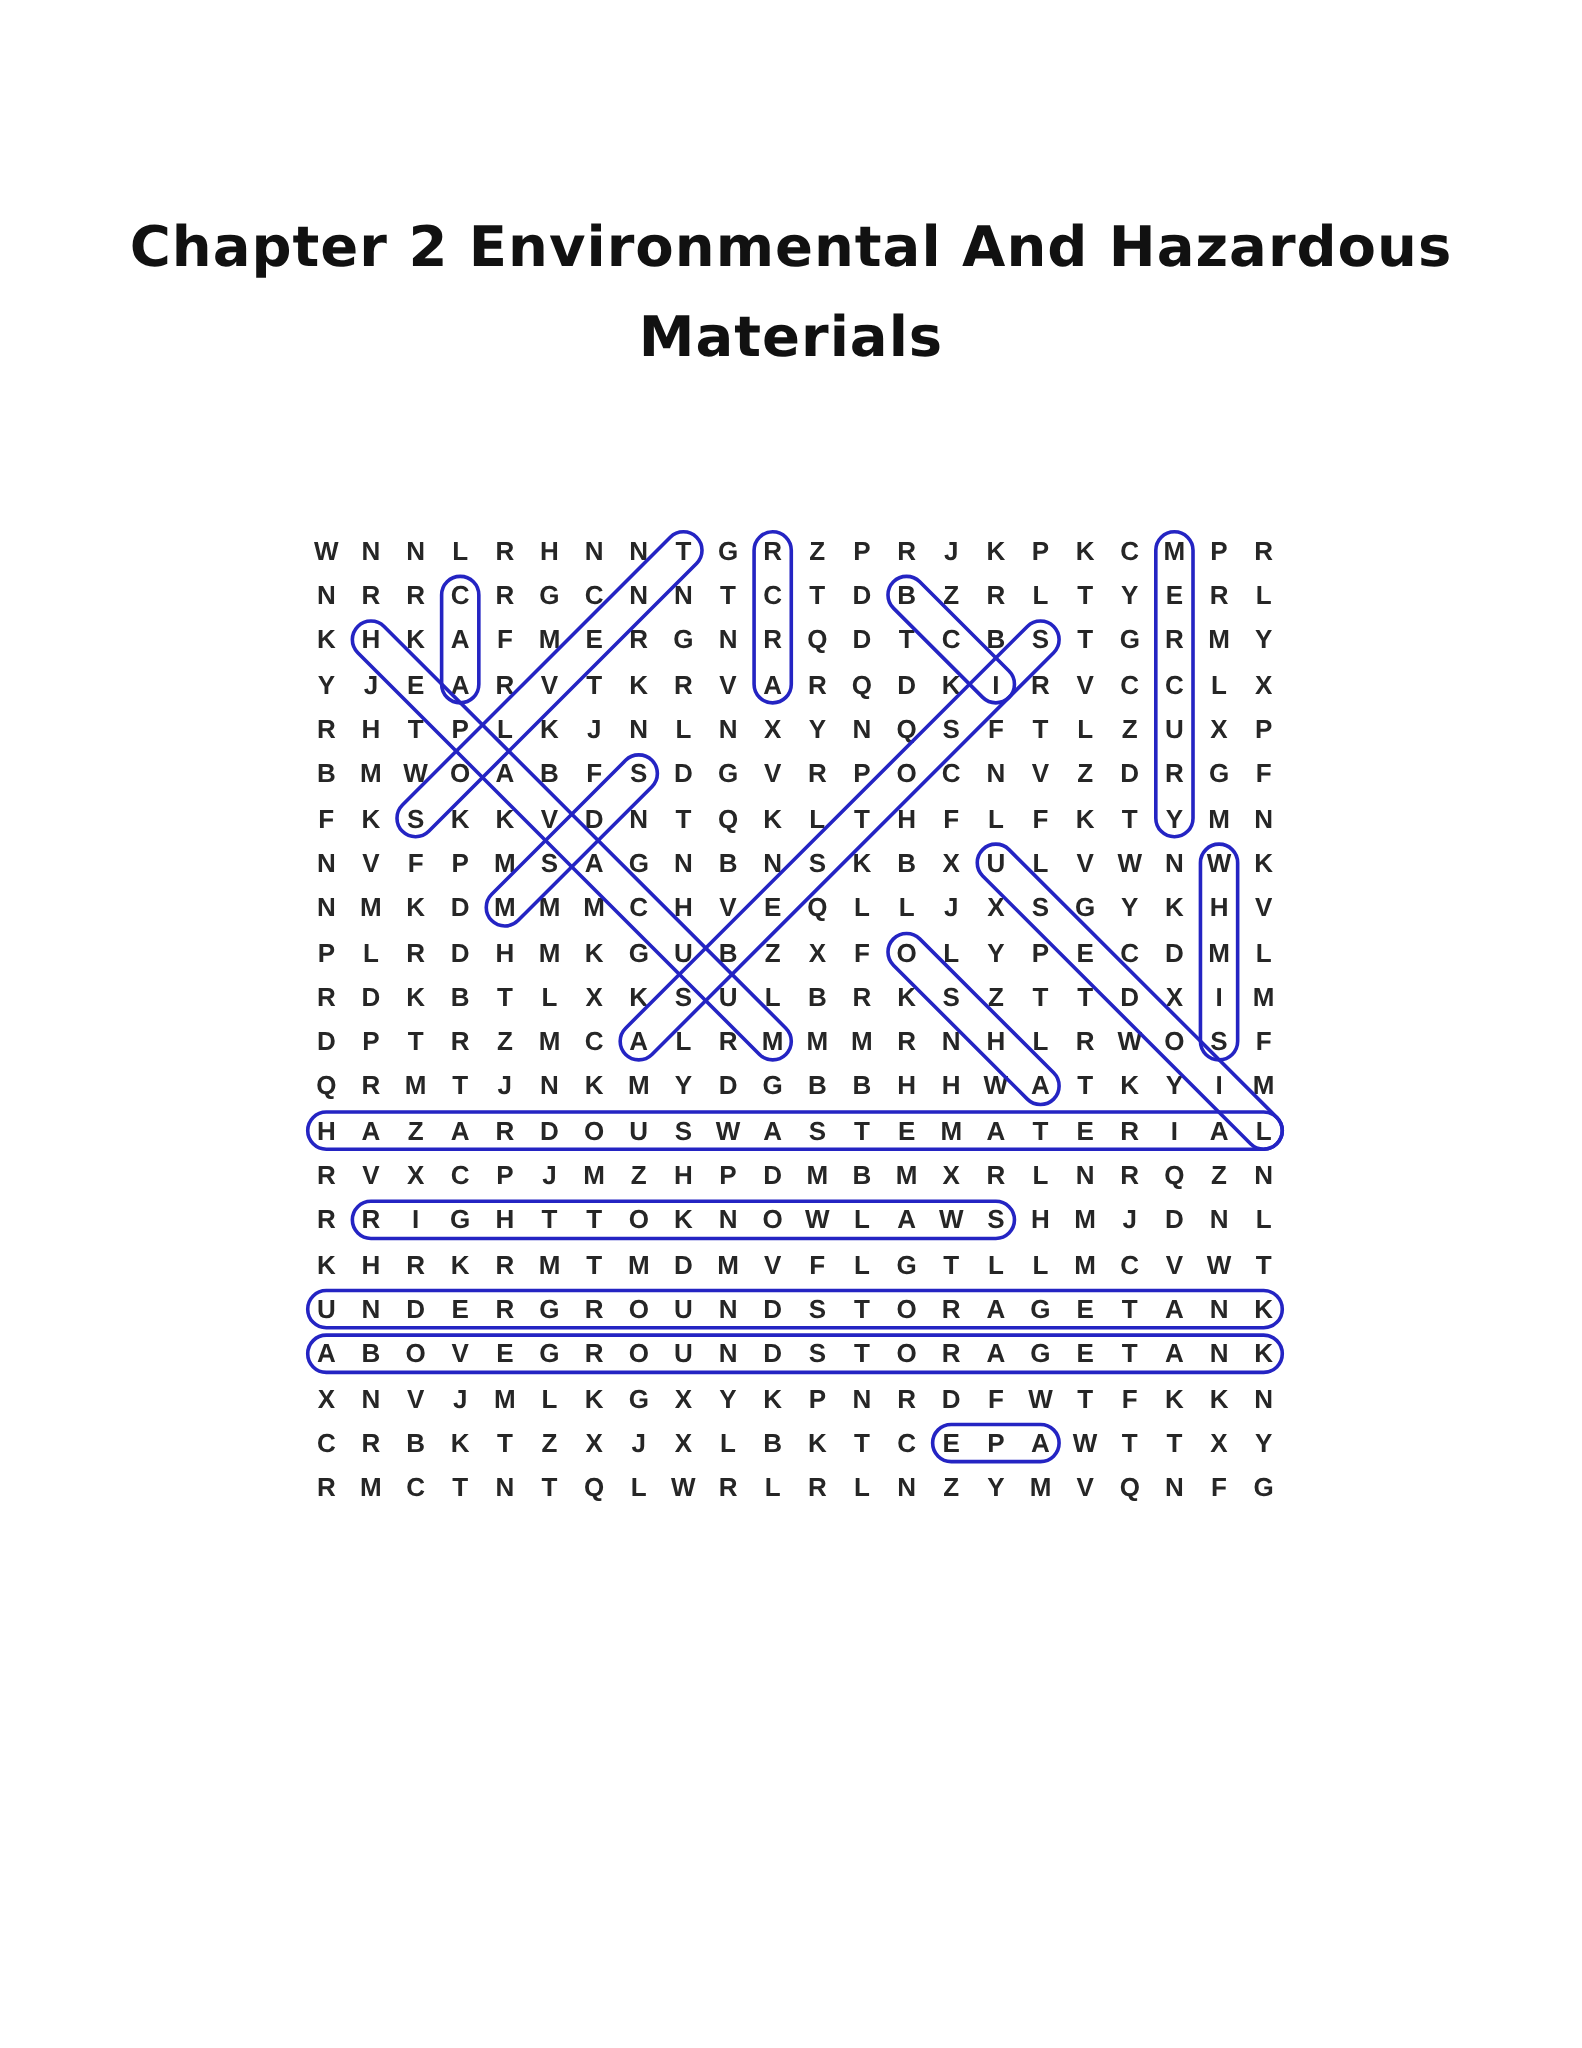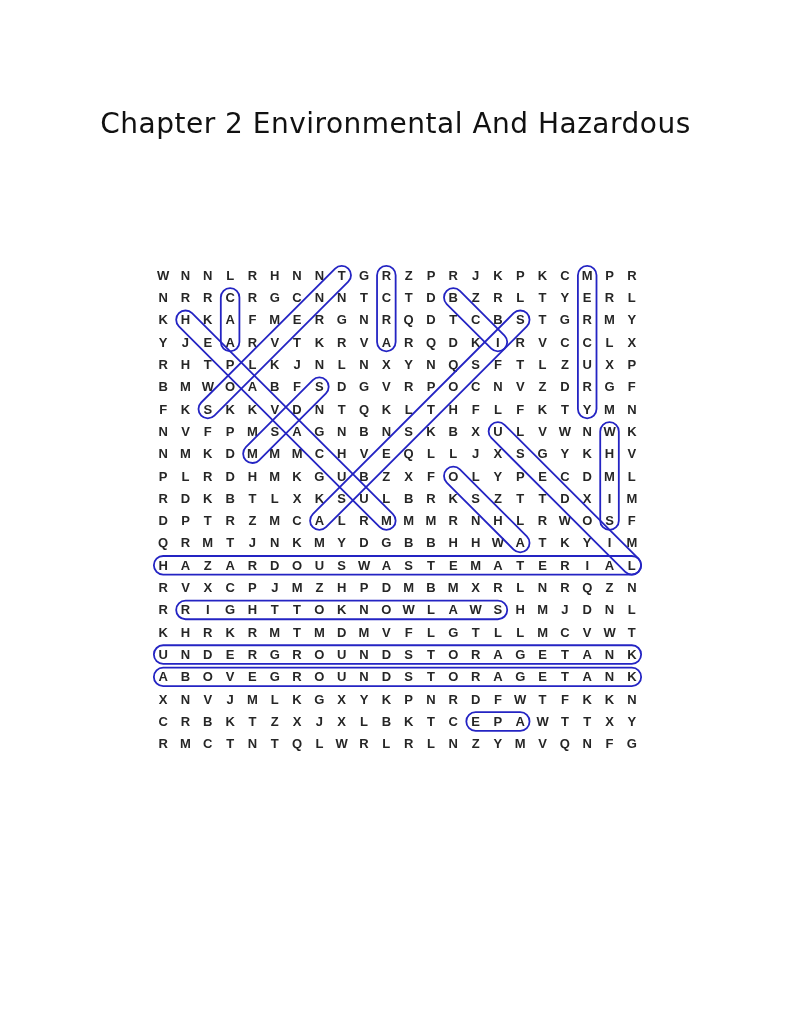--- a/index.html
+++ b/index.html
@@ -16,21 +16,21 @@
     font-family: "Liberation Sans", sans-serif;
   }
   .title-block {
     position: absolute;
     top: 101px;
     left: 0;
     width: 791px;
     text-align: center;
     color: #111111;
     font-family: "DejaVu Sans", sans-serif;
-    font-weight: 400;
+    font-weight: 700;
     font-size: 28px;
     line-height: 45px;
     letter-spacing: 0.5px;
   }
   .puzzle {
     position: absolute;
     left: 152px;
     top: 264px;
     width: 491px;
     height: 491px;
@@ -62,20 +62,21 @@
     pointer-events: none;
   }
 </style>
 </head>
 <body>
 
 <div class="page">
 
   <div class="title-block">
     <div>Chapter 2 Environmental And Hazardous</div>
+    <div>Materials</div>
   </div>
 
   <div class="puzzle">
     <div class="grid" id="grid">
         <div class="cell">W</div>
         <div class="cell">N</div>
         <div class="cell">N</div>
         <div class="cell">L</div>
         <div class="cell">R</div>
         <div class="cell">H</div>

